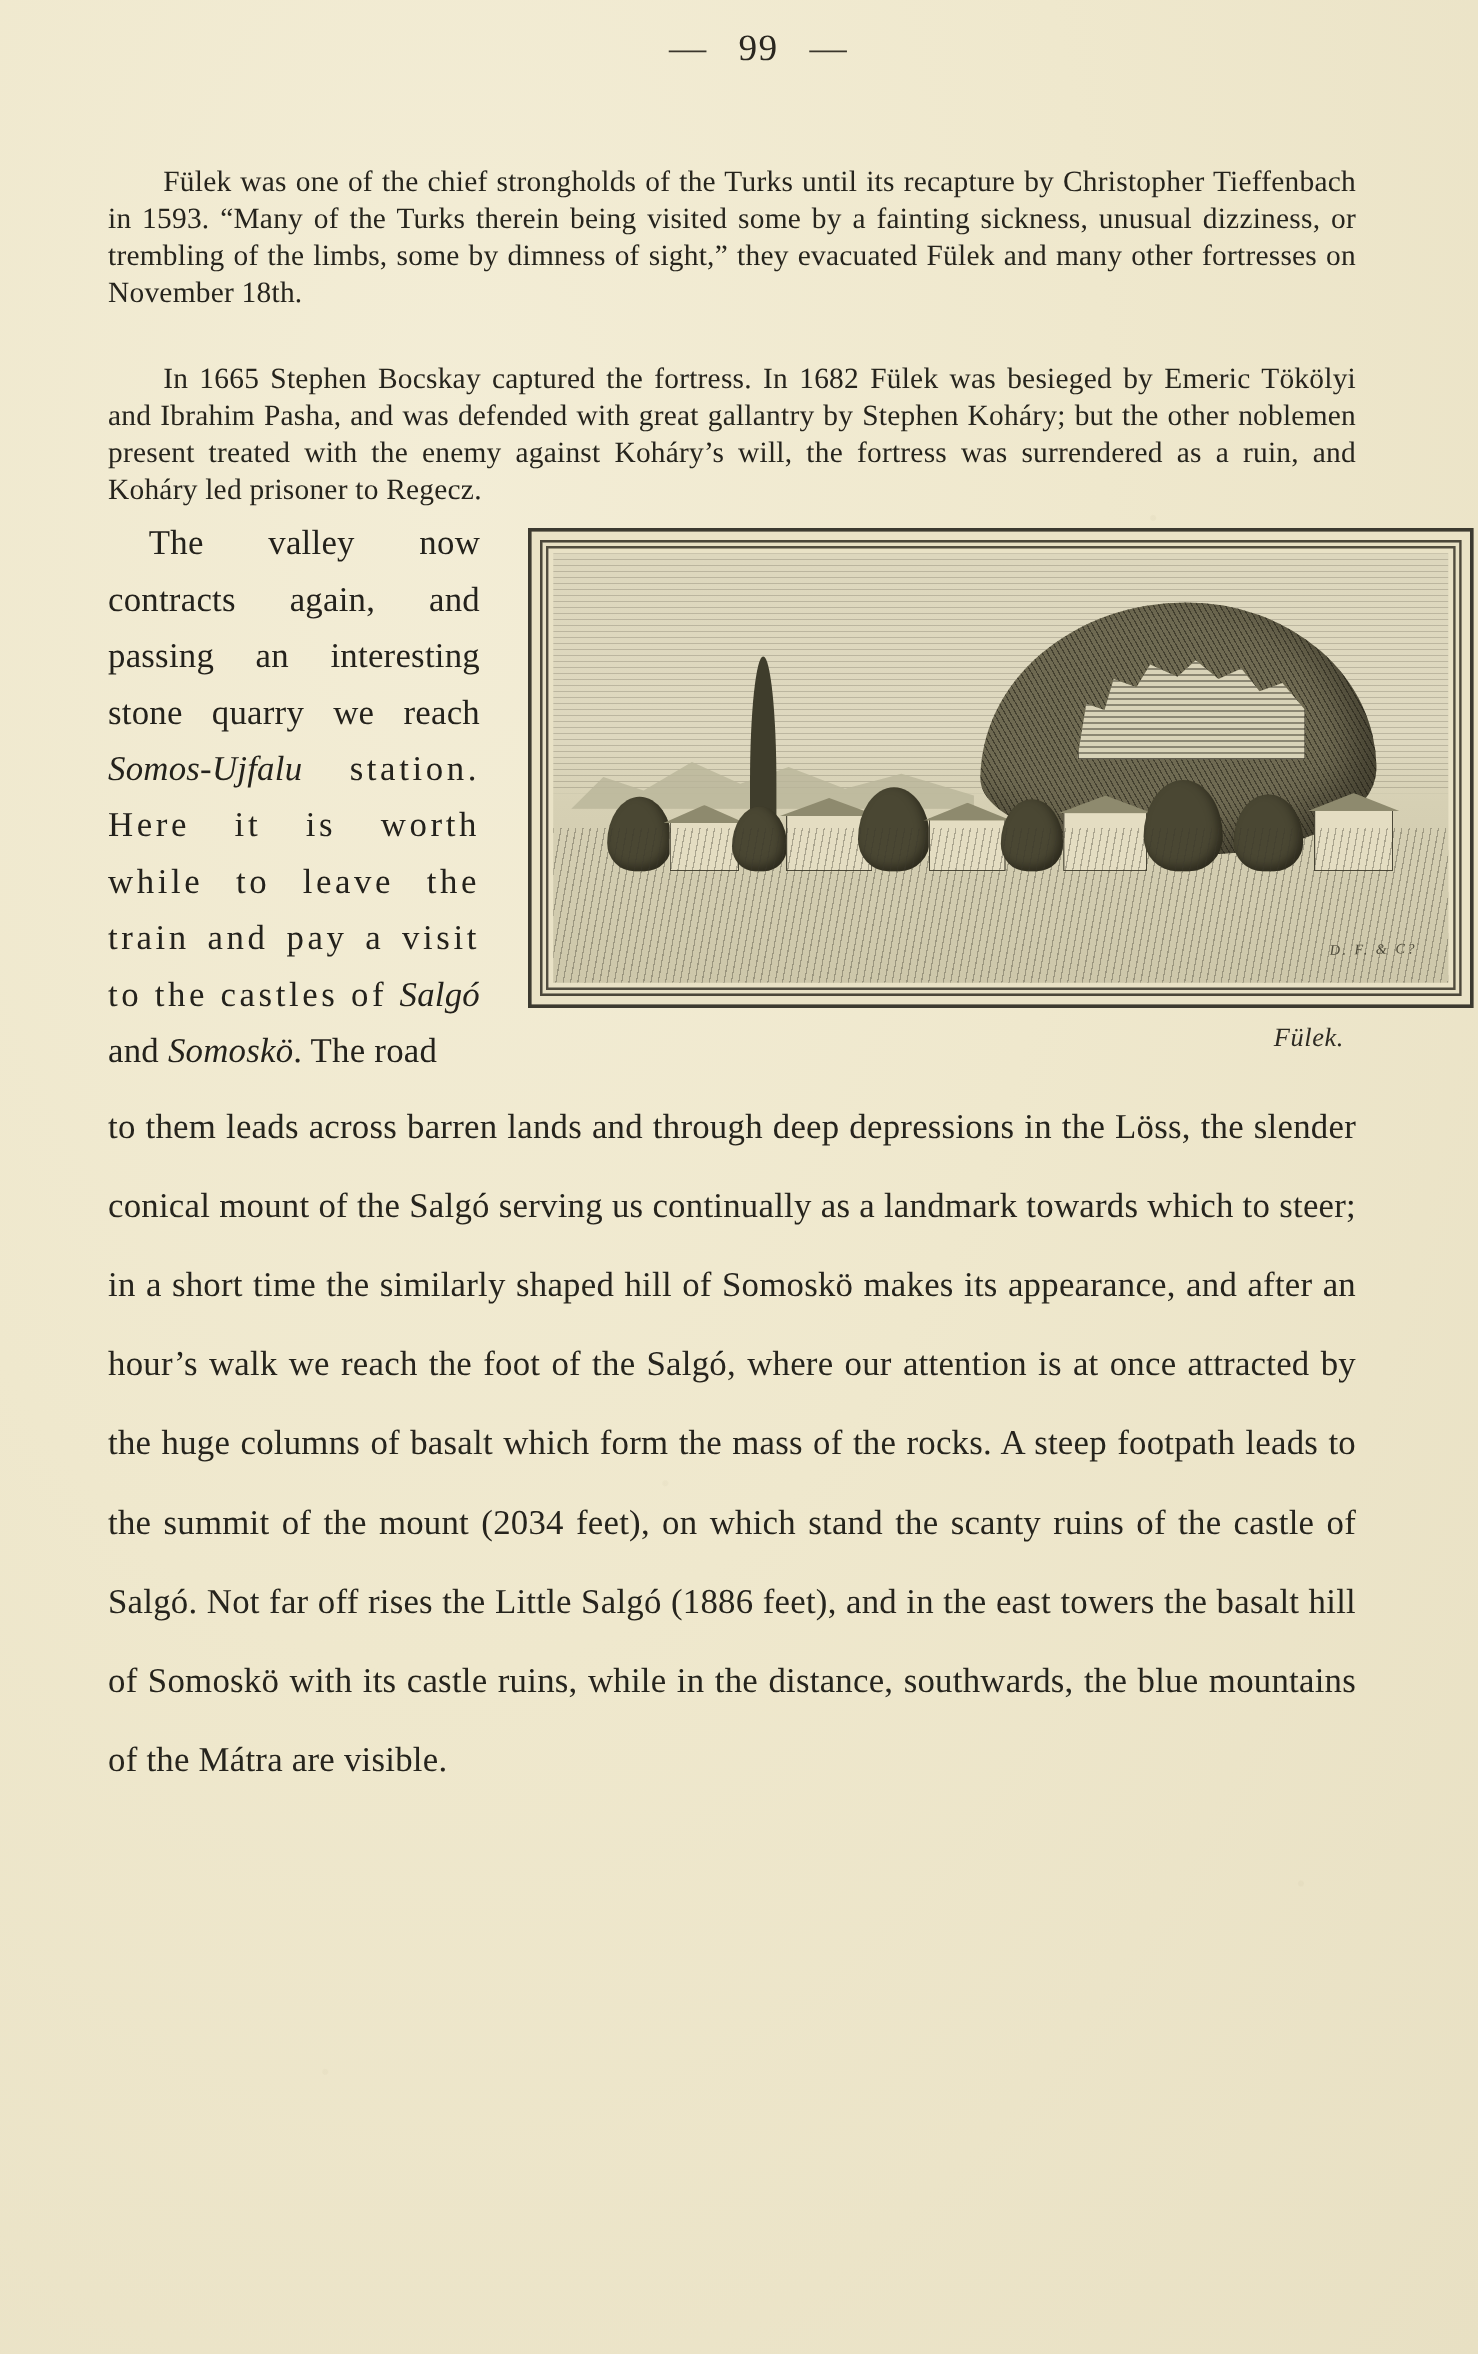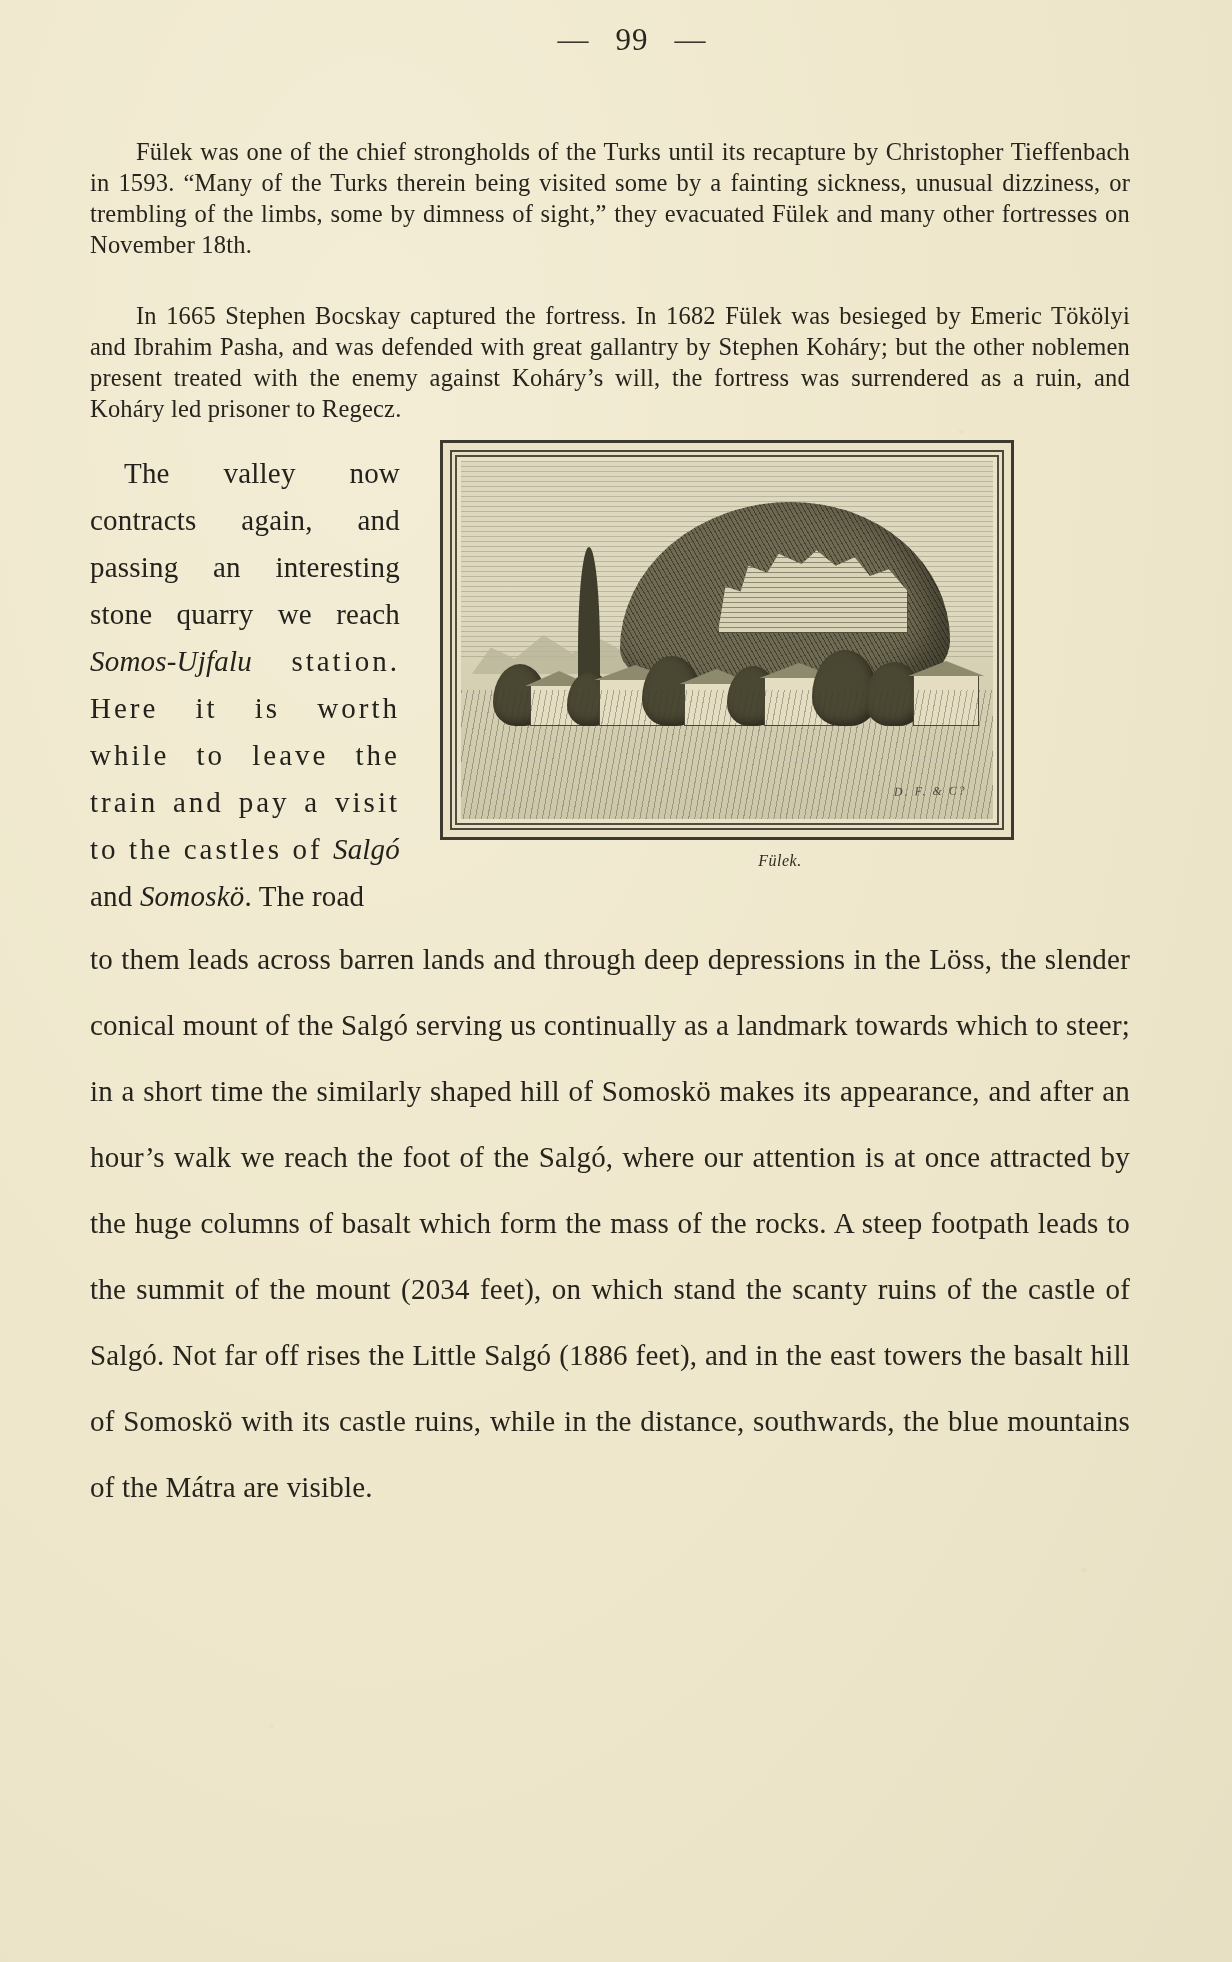--- a/index.html
+++ b/index.html
@@ -70,31 +70,31 @@
     text-indent: 46px;
     margin-top: 40px;
   }
   .flow-col {
     width: 310px;
     float: left;
     font-size: 29px;
     line-height: 47px;
     text-align: justify;
     letter-spacing: 0.2px;
-    margin-top: 24px;
+    margin-top: 4px;
   }
   .flow-col .first-indent { text-indent: 34px; display:block; }
   .figure {
     float: right;
     width: 690px;
     margin-top: 14px;
     margin-bottom: 4px;
   }
   .engraving {
-    width: 574px;
+    width: 788px;
     height: 400px;
     box-sizing: border-box;
     position: relative;
     background: #e9e2c6;
     border: 3px solid #3c3a30;
     padding: 7px;
   }
   .engraving .inner-rule {
     position: absolute;
     inset: 7px;
@@ -209,23 +209,23 @@
     right: 26px;
     bottom: 20px;
     font-size: 12px;
     font-style: italic;
     color: #4d4a3a;
     letter-spacing: 2px;
     transform: rotate(-1deg);
   }
   .fig-caption {
     width: 680px;
-    text-align: center;
+    text-align: right;
     font-style: italic;
-    font-size: 16px;
+    font-size: 22px;
     color: #2e2b23;
     margin-top: 12px;
     letter-spacing: 0.5px;
   }
   .para-main {
     clear: both;
     font-size: 29px;
     line-height: 66px;
     letter-spacing: 0.2px;
     padding-top: 6px;

